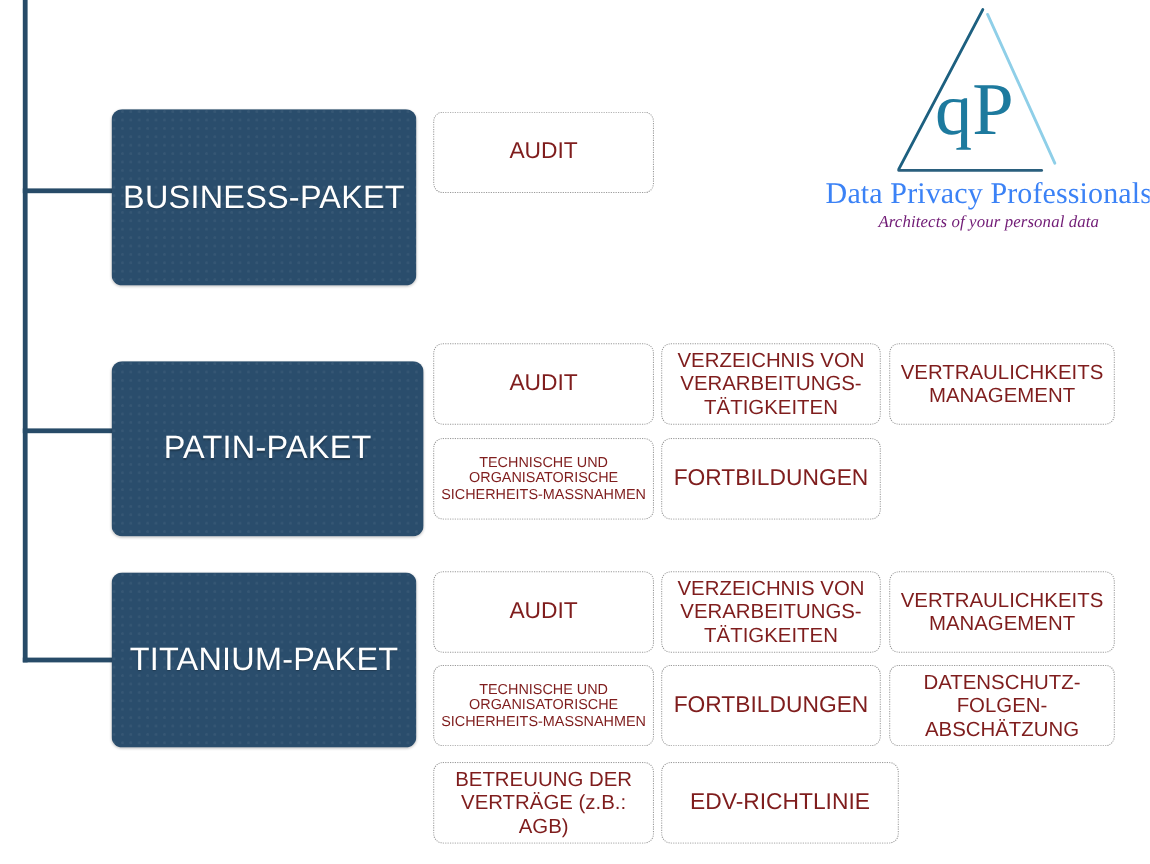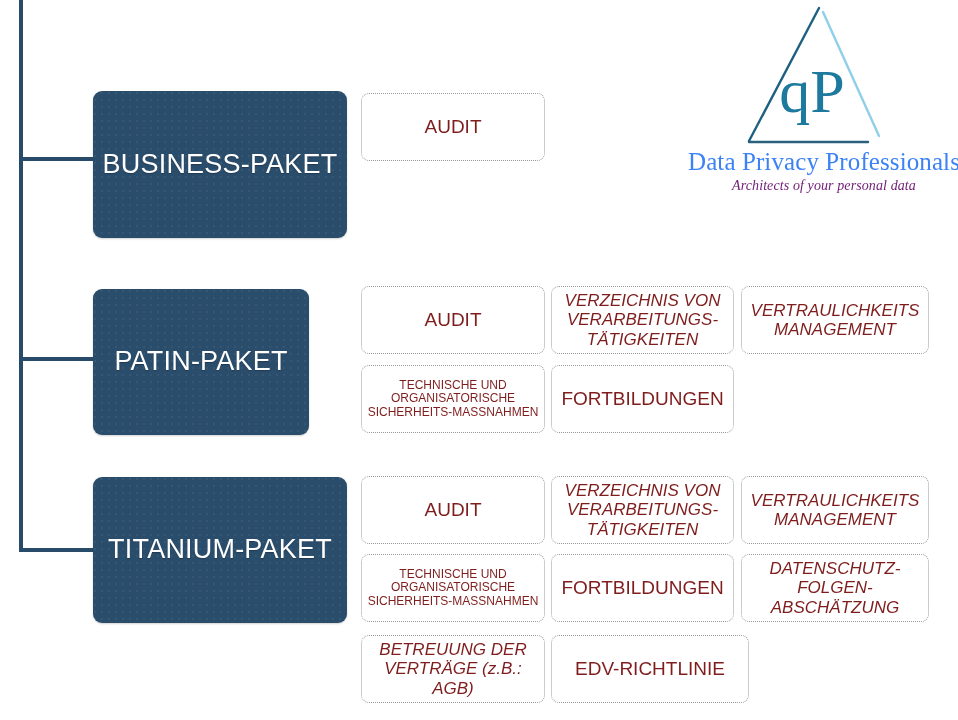--- a/index.html
+++ b/index.html
@@ -71,21 +71,21 @@
     justify-content: center;
     padding: 2px 5px;
   }
   .item-label {
     color: #7f1d1d;
     text-align: center;
     line-height: 1.12;
     font-weight: 400;
   }
   .fs-lg  { font-size: 19px; }
-  .fs-md  { font-size: 17px; font-style: italic; }
+  .fs-md  { font-size: 17px; }
   .fs-sm  { font-size: 12px; }
 
   
   #logo {
     position: absolute;
     left: 679px;
     top: 2px;
     width: 290px;
     height: 200px;
   }
@@ -132,21 +132,21 @@
   <div class="conn-h" style="left:19px; top:157px; width:78px; height:4px;"></div>
 
   <div class="conn-h" style="left:19px; top:357px; width:78px; height:4px;"></div>
 
   <div class="conn-h" style="left:19px; top:548px; width:78px; height:4px;"></div>
 
   <div class="pkg" style="left:93px; top:91px; width:254px; height:147px;">
     <span class="pkg-label">BUSINESS-PAKET</span>
   </div>
 
-  <div class="pkg" style="left:93px; top:289px; width:216px; height:146px;">
+  <div class="pkg" style="left:93px; top:301px; width:260px; height:146px;">
     <span class="pkg-label">PATIN-PAKET</span>
   </div>
 
   <div class="pkg" style="left:93px; top:477px; width:254px; height:146px;">
     <span class="pkg-label">TITANIUM-PAKET</span>
   </div>
 
   <div class="item" style="left:361px; top:93px; width:184px; height:68px;">
     <span class="item-label fs-lg">AUDIT</span>
   </div>

